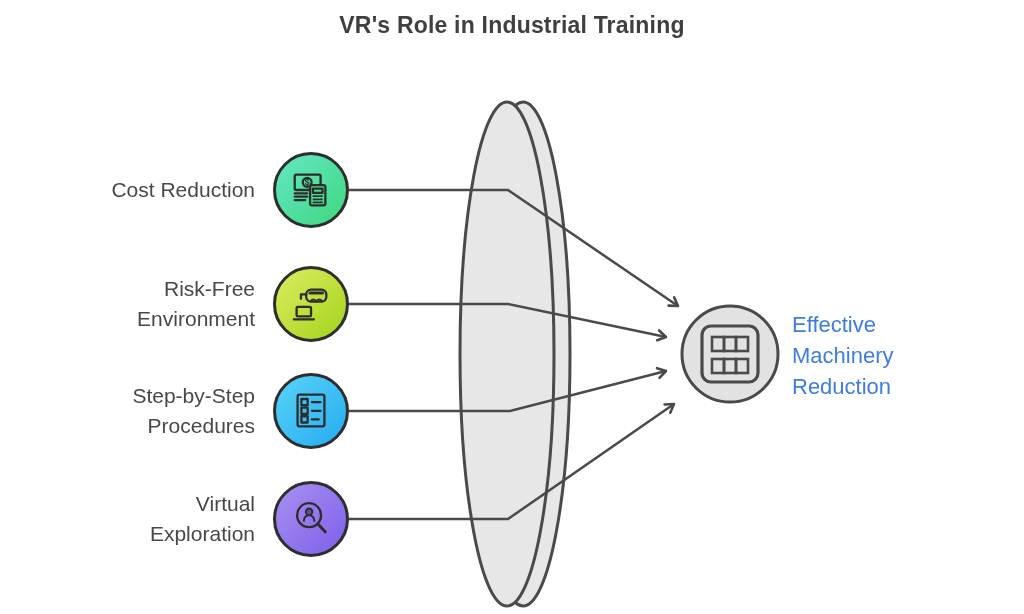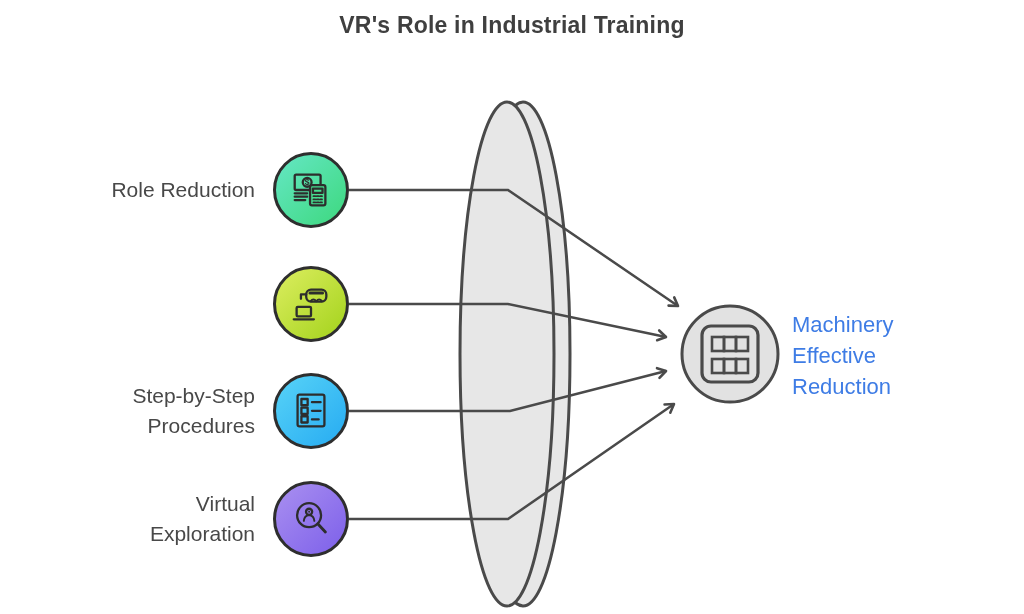--- a/index.html
+++ b/index.html
@@ -38,21 +38,25 @@
   .result-label span { display:block; }
 </style>
 </head>
 <body>
 
 <div class="stage">
 
   <div class="title">VR's Role in Industrial Training</div>
 
   <div class="label" style="top:175px">
-    <span>Role Reduction</span>
+    <span>Cost Reduction</span>
+  </div>
+  <div class="label" style="top:274px">
+    <span>Risk-Free</span>
+    <span>Environment</span>
   </div>
   <div class="label" style="top:381px">
     <span>Step-by-Step</span>
     <span>Procedures</span>
   </div>
   <div class="label" style="top:489px">
     <span>Virtual</span>
     <span>Exploration</span>
   </div>
 
@@ -124,18 +128,18 @@
     <svg class="glyph" width="46" height="46" viewBox="0 0 48 48">
       <circle cx="22" cy="20" r="12.5"></circle>
       <path d="M31.5 29.5 L39 37.5" stroke-width="3"></path>
       <circle cx="22" cy="16.5" r="3.2"></circle>
       <circle class="glyph-fill" cx="22" cy="16.5" r="1"></circle>
       <path d="M16.5 26 q0.5 -5.5 5.5 -6.2 M27.5 26 q-0.5 -5.5 -5.5 -6.2" stroke-width="2"></path>
     </svg>
   </div>
 
   <div class="result-label">
+    <span>Effective</span>
     <span>Machinery</span>
-    <span>Effective</span>
     <span>Reduction</span>
   </div>
 
 </div>
 
 </body></html>

